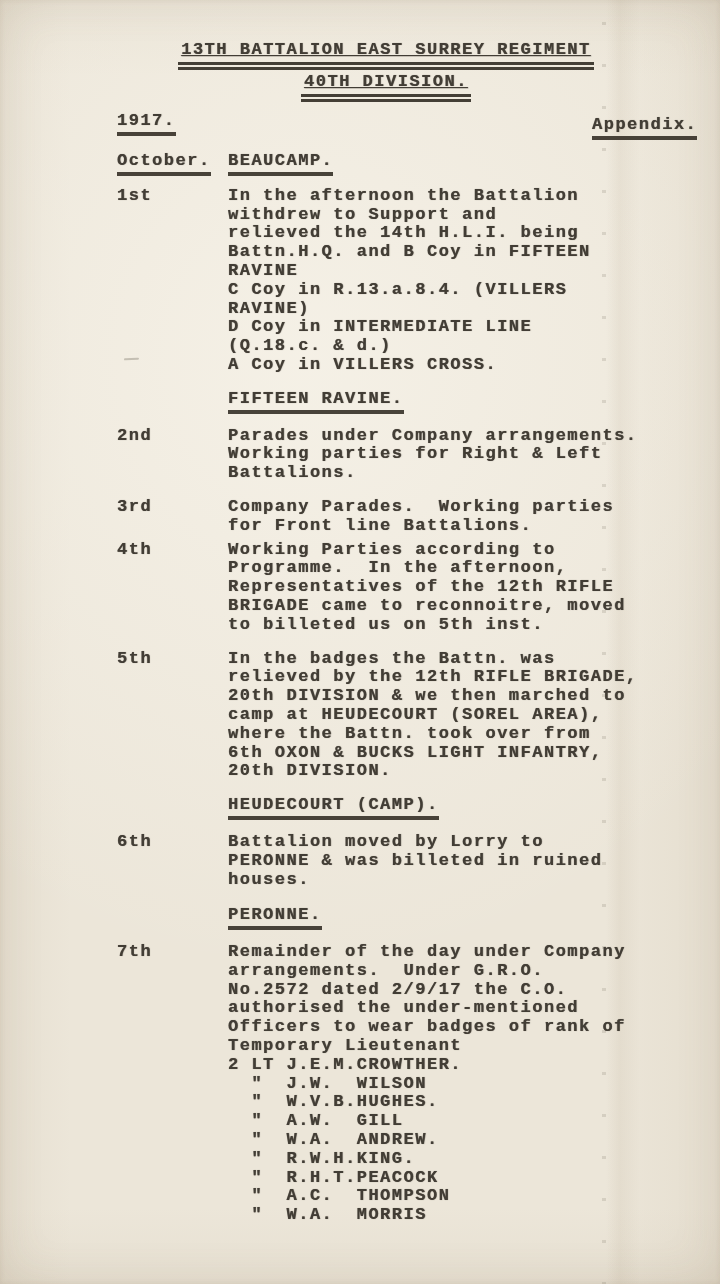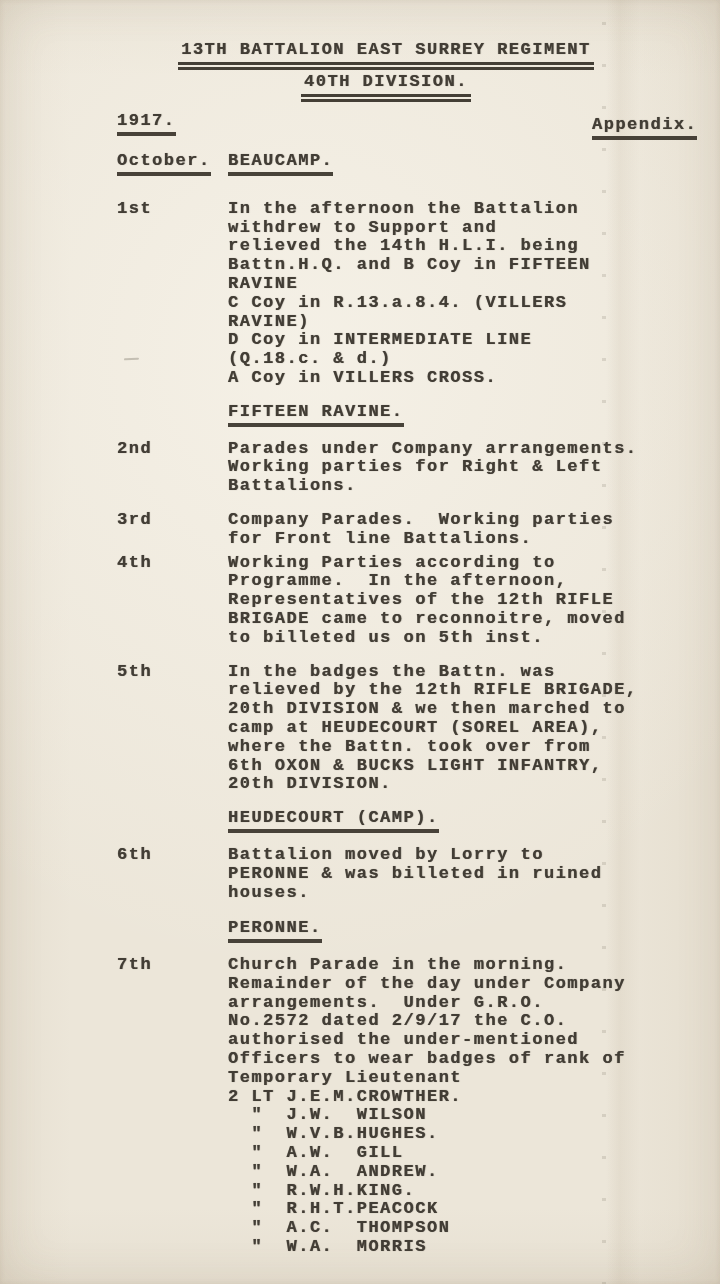--- a/index.html
+++ b/index.html
@@ -43,27 +43,27 @@
     display:inline-block;
     border-bottom:4px solid rgba(53,48,39,.9);
     padding-bottom:1px;
   }
   .title{
     display:table;margin:0 auto;
     border-bottom:8px double rgba(53,48,39,.92);
     padding:0 3px 2px 3px;
   }
   .t2{margin-top:3px;}
-  .title-wrap{position:absolute;top:41px;left:52px;right:0;}
+  .title-wrap{position:absolute;top:41px;left:52px;right:0;text-decoration:underline;}
   .year{position:absolute;top:112px;left:117px;}
   .appendix{position:absolute;top:116px;left:592px;}
   #diary{position:absolute;top:152px;left:0;right:0;}
   #diary .block{margin-bottom:15px;}
   #diary .heading-row{margin-bottom:13px;line-height:0;}
-  #diary .block:nth-child(1){margin-bottom:24px;}
+  #diary .block:nth-child(1){margin-bottom:11px;}
   #diary .block:nth-child(5){margin-bottom:5px;}
   #diary .block:nth-child(9){margin-bottom:17px;}
   .heading-row{position:relative;padding-left:228px;}
   .side{position:absolute;left:117px;top:0;}
   .entry{position:relative;padding-left:228px;}
   .day{position:absolute;left:117px;top:0;}
   .line{height:18.8px;}
 </style>
 </head>
 <body>
@@ -143,21 +143,20 @@
         <div class="lines">
           <div class="line">Battalion moved by Lorry to</div>
           <div class="line">PERONNE &amp; was billeted in ruined</div>
           <div class="line">houses.</div>
         </div>
       </div>
       <div class="block heading-row"><span class="heading underlined">PERONNE.</span></div>
       <div class="block entry">
         <span class="day">7th</span>
         <div class="lines">
-          <div class="line">Church Parade in the morning.</div>
           <div class="line">Remainder of the day under Company</div>
           <div class="line">arrangements.  Under G.R.O.</div>
           <div class="line">No.2572 dated 2/9/17 the C.O.</div>
           <div class="line">authorised the under-mentioned</div>
           <div class="line">Officers to wear badges of rank of</div>
           <div class="line">Temporary Lieutenant</div>
           <div class="line">2 LT J.E.M.CROWTHER.</div>
           <div class="line">  "  J.W.  WILSON</div>
           <div class="line">  "  W.V.B.HUGHES.</div>
           <div class="line">  "  A.W.  GILL</div>

